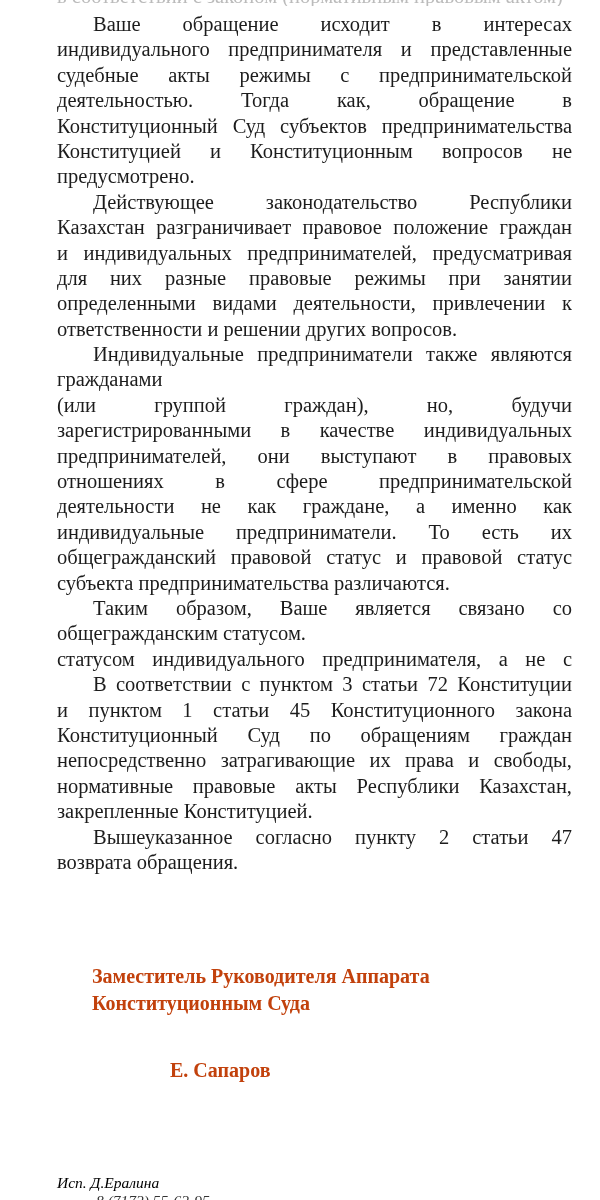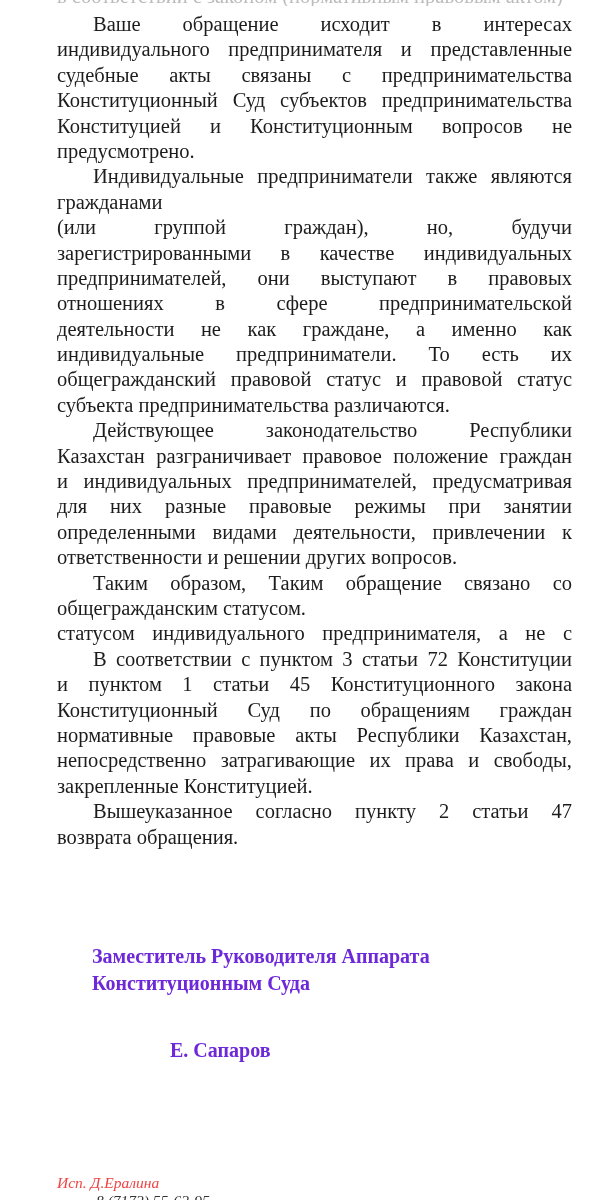--- a/index.html
+++ b/index.html
@@ -56,38 +56,38 @@
     .line.last {
       text-align-last: left;
     }
     .u {
       text-underline-offset: 2px;
       text-decoration-thickness: 1px;
     }
     .signature {
       position: absolute;
       left: 92px;
-      top: 943px;
+      top: 963px;
       font-weight: bold;
       font-size: 20px;
       line-height: 27px;
-      color: #6d28d9;
+      color: #c2410c;
     }
     .signature .name {
       padding-left: 78px;
       margin-top: 40px;
     }
     .executor {
       position: absolute;
       left: 57px;
       top: 1174px;
       font-style: italic;
       font-size: 15.5px;
       line-height: 18px;
-      color: #ef4444;
+      color: #000000;
     }
     .phone {
       position: absolute;
       left: 96px;
       top: 1192px;
       font-style: italic;
       font-size: 15.5px;
       line-height: 18px;
       color: #333;
       height: 8px;
@@ -99,60 +99,61 @@
 
 <div class="page">
 
   <div class="cutoff-top">в соответствии с законом (нормативным правовым актом)</div>
 
   <div class="body-text">
 
     <div>
       <span class="line indent">Ваше обращение исходит в интересах</span>
       <span class="line">индивидуального предпринимателя и представленные</span>
-      <span class="line">судебные акты связаны с предпринимательства</span>
+      <span class="line">судебные акты режимы с предпринимательской</span>
+      <span class="line">деятельностью. Тогда как, обращение в</span>
       <span class="line">Конституционный Суд субъектов предпринимательства</span>
       <span class="line">Конституцией и Конституционным вопросов не</span>
       <span class="line last">предусмотрено.</span>
+    </div>
+
+    <div>
+      <span class="line indent">Действующее законодательство Республики</span>
+      <span class="line">Казахстан разграничивает правовое положение граждан</span>
+      <span class="line">и индивидуальных предпринимателей, предусматривая</span>
+      <span class="line">для них разные правовые режимы при занятии</span>
+      <span class="line">определенными видами деятельности, привлечении к</span>
+      <span class="line last">ответственности и решении других вопросов.</span>
     </div>
 
     <div>
       <span class="line indent">Индивидуальные предприниматели также являются</span>
       <span class="line last">гражданами</span>
       <span class="line">(или группой граждан), но, будучи</span>
       <span class="line">зарегистрированными в качестве индивидуальных</span>
       <span class="line">предпринимателей, они выступают в правовых</span>
       <span class="line">отношениях в сфере предпринимательской</span>
       <span class="line">деятельности не как граждане, а именно как</span>
       <span class="line">индивидуальные предприниматели. То есть их</span>
       <span class="line">общегражданский правовой статус и правовой статус</span>
       <span class="line last">субъекта предпринимательства различаются.</span>
     </div>
 
     <div>
-      <span class="line indent">Действующее законодательство Республики</span>
-      <span class="line">Казахстан разграничивает правовое положение граждан</span>
-      <span class="line">и индивидуальных предпринимателей, предусматривая</span>
-      <span class="line">для них разные правовые режимы при занятии</span>
-      <span class="line">определенными видами деятельности, привлечении к</span>
-      <span class="line last">ответственности и решении других вопросов.</span>
-    </div>
-
-    <div>
-      <span class="line indent">Таким образом, Таким обращение связано со</span>
+      <span class="line indent">Таким образом, Ваше является связано со</span>
       <span class="line last">общегражданским статусом.</span>
       <span class="line">статусом индивидуального предпринимателя, а не с</span>
     </div>
 
     <div>
       <span class="line indent">В соответствии с пунктом 3 статьи 72 Конституции</span>
       <span class="line">и пунктом 1 статьи 45 Конституционного закона</span>
       <span class="line"><span>Конституционный Суд</span> <span class="u">по обращениям граждан</span></span>
+      <span class="line">непосредственно затрагивающие их права и свободы,</span>
       <span class="line">нормативные правовые акты Республики Казахстан,</span>
-      <span class="line">непосредственно затрагивающие их права и свободы,</span>
       <span class="line last">закрепленные Конституцией.</span>
     </div>
 
     <div>
       <span class="line indent">Вышеуказанное согласно пункту 2 статьи 47</span>
       <span class="line last">возврата обращения.</span>
     </div>
   </div>
 
   <div class="signature">

